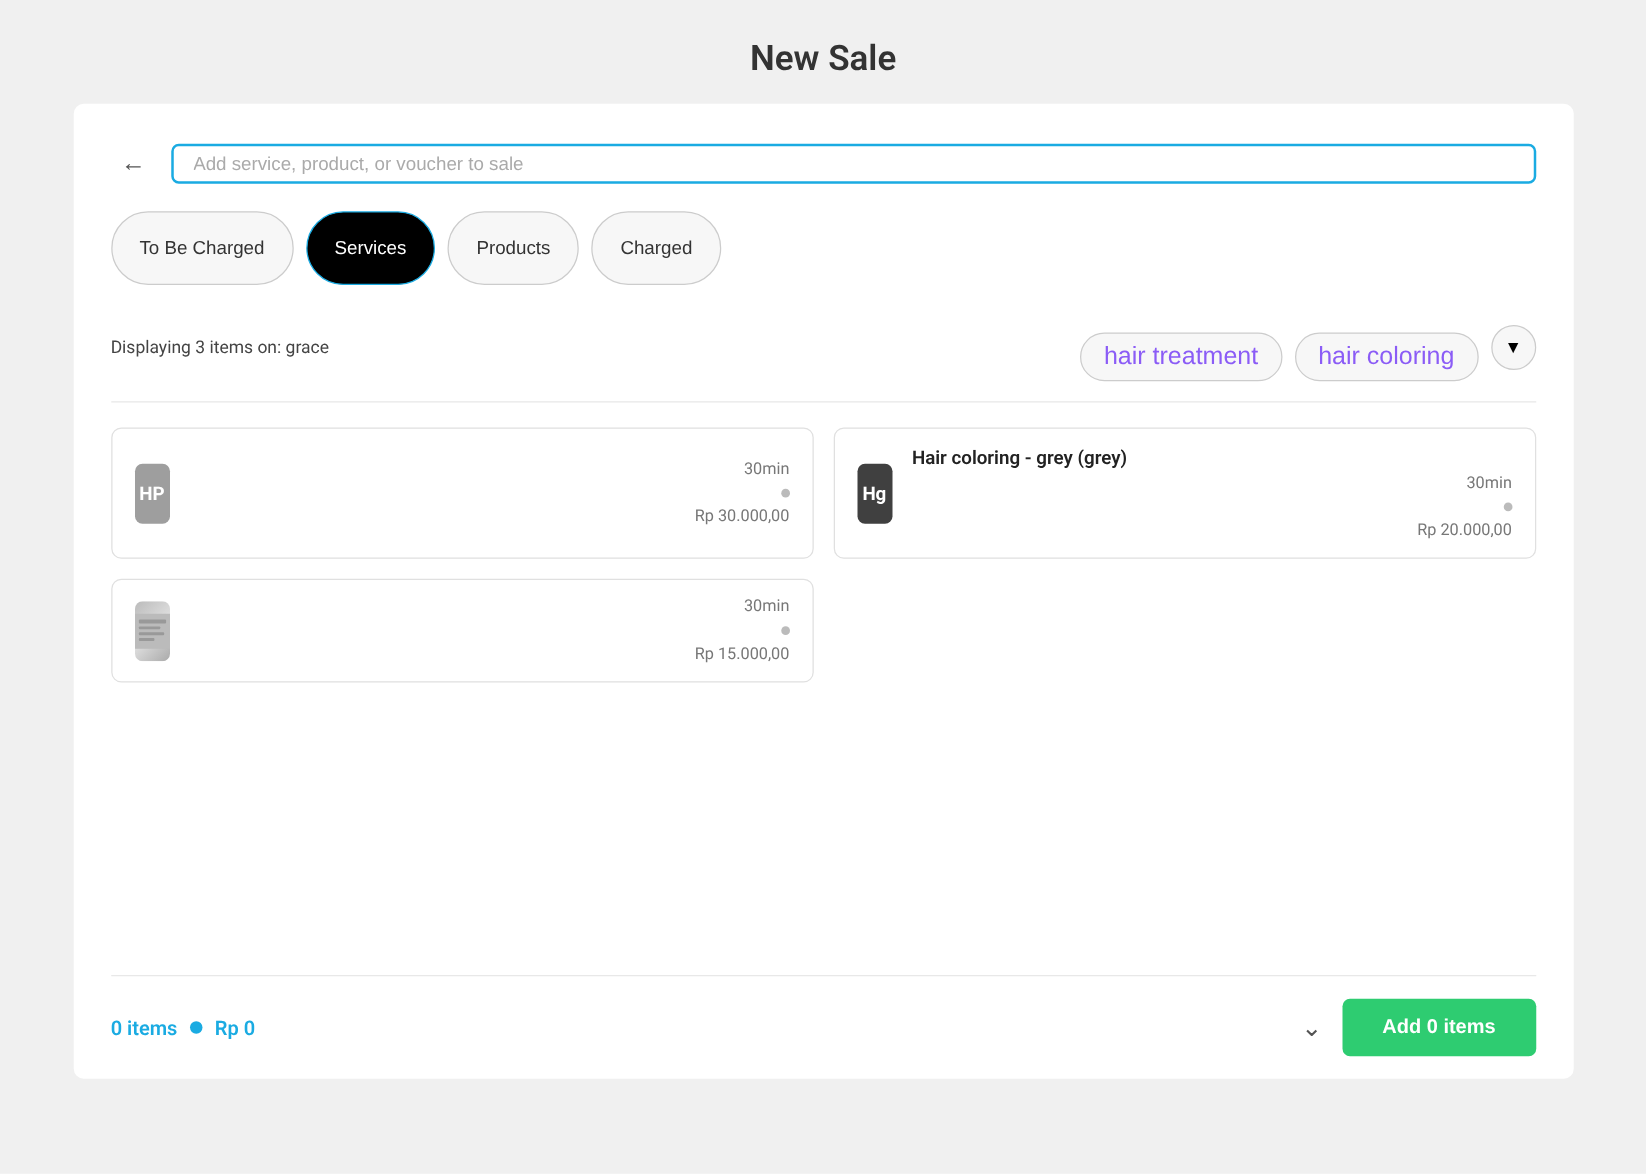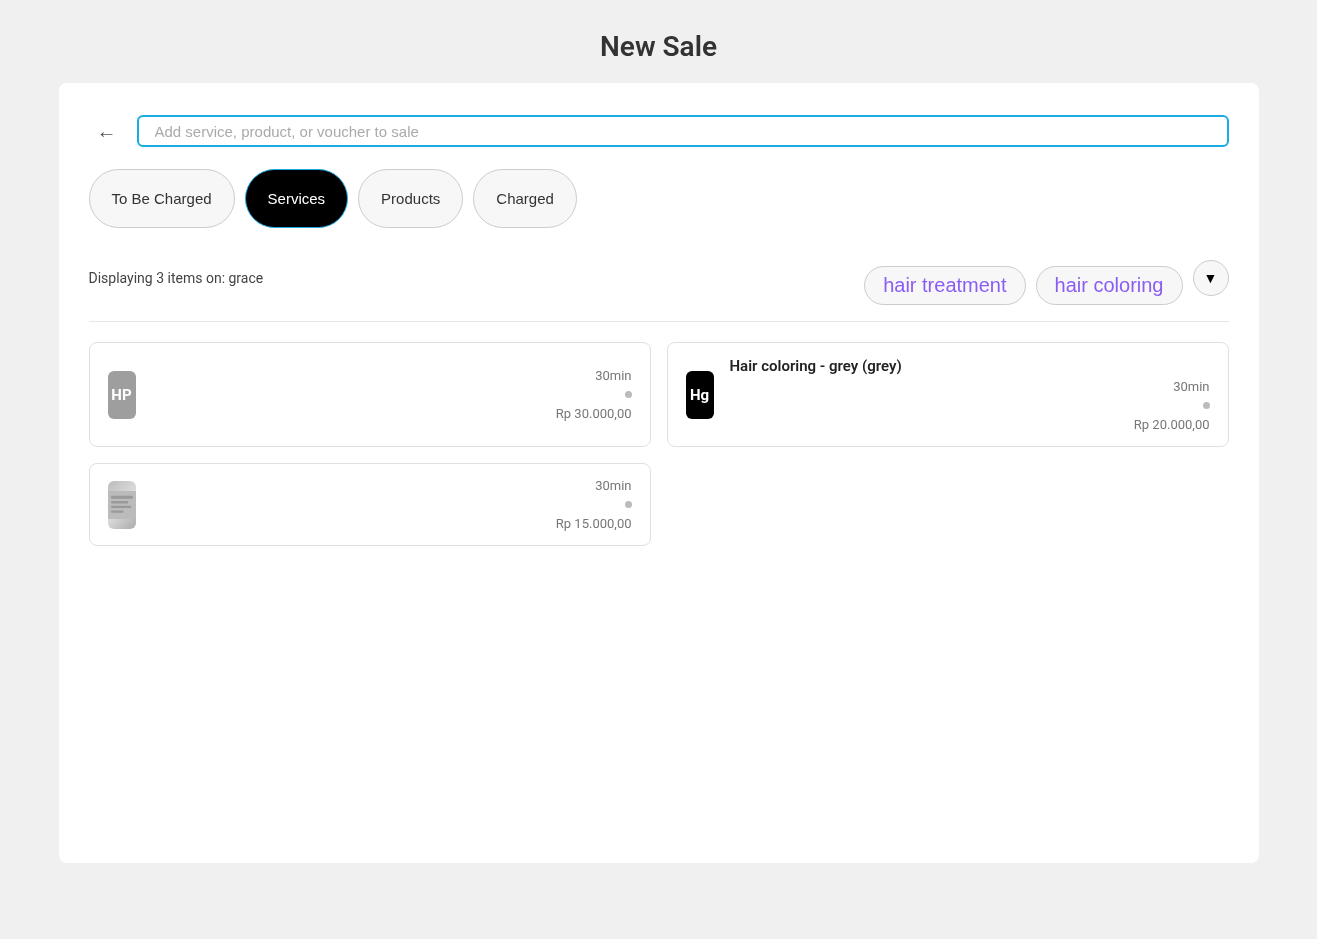--- a/index.html
+++ b/index.html
@@ -271,21 +271,21 @@
       <div class="item-info">
         <div class="item-meta">
           <span>30min</span>
           <span class="dot"></span>
           <span>Rp 30.000,00</span>
         </div>
       </div>
     </div>
 
     <div class="item-card">
-      <div class="item-avatar" style="background:#000000;">
+      <div class="item-avatar" style="background:#404040;">
         <span>Hg</span>
       </div>
       <div class="item-info">
         <div class="item-name">Hair coloring - grey (grey)</div>
         <div class="item-meta">
           <span>30min</span>
           <span class="dot"></span>
           <span>Rp 20.000,00</span>
         </div>
       </div>
@@ -308,14 +308,25 @@
         <div class="item-meta">
           <span>30min</span>
           <span class="dot"></span>
           <span>Rp 15.000,00</span>
         </div>
       </div>
     </div>
 
   </div>
 
+  <div class="footer">
+    <div class="footer-left">
+      <span>0 items</span>
+      <span class="footer-dot"></span>
+      <span>Rp 0</span>
+    </div>
+    <div class="footer-right">
+      <span class="chevron-down">⌄</span>
+      <button class="add-btn">Add 0 items</button>
+    </div>
+  </div>
 
 </div>
 
 </body></html>

